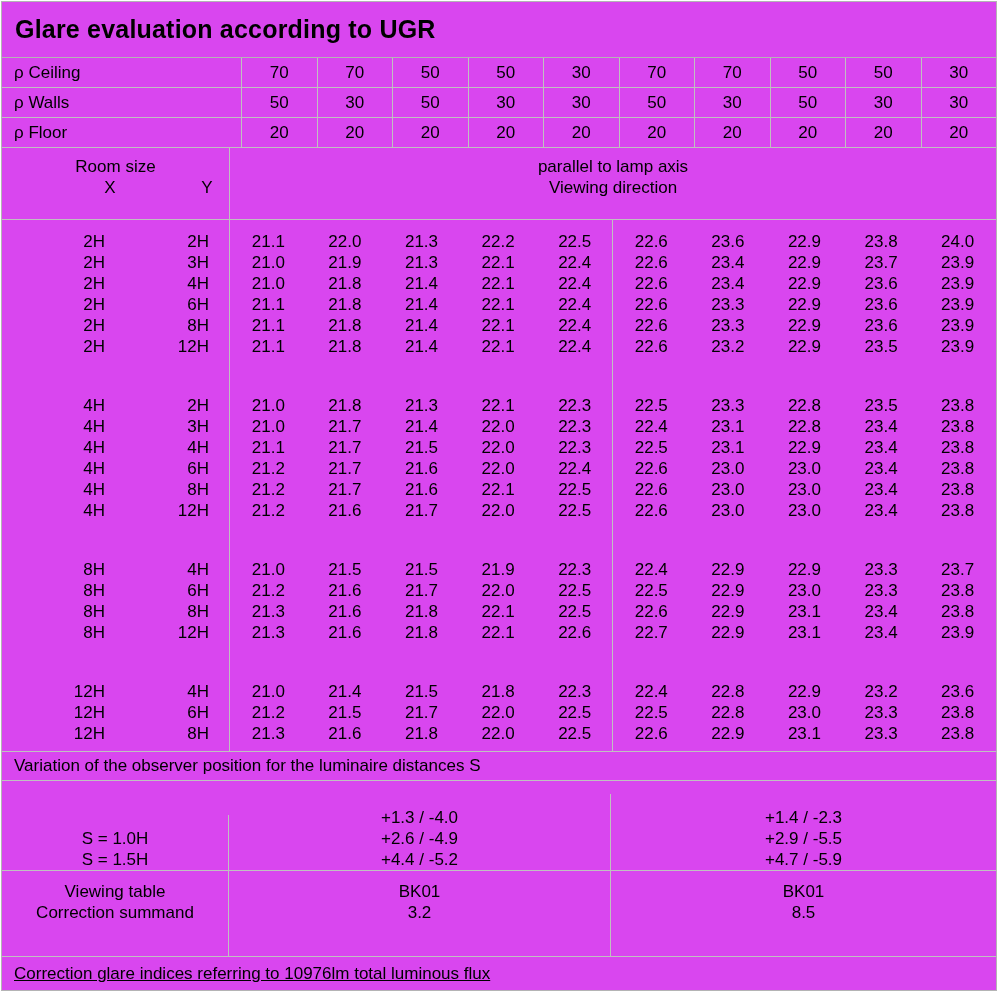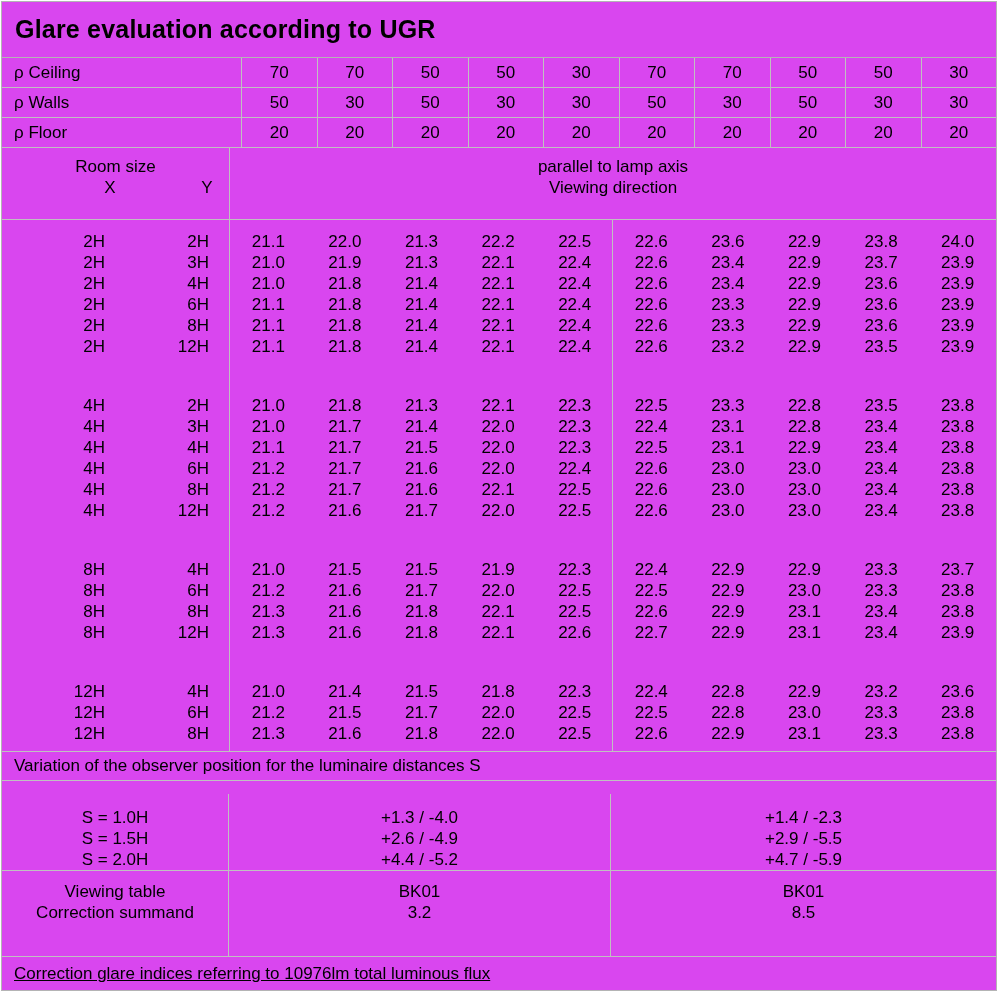--- a/index.html
+++ b/index.html
@@ -405,21 +405,20 @@
     </div>
 
   <div class="variation-row">
     <span>Variation of the observer position for the luminaire distances S</span>
   </div>
 
   <div class="sec s-table">
     <div class="col-label" id="s-labels">
         <div>S = 1.0H</div>
         <div>S = 1.5H</div>
-        <div>S = 2.0H</div>
       </div>
     <div class="col-g1" id="s-g1">
         <div>+1.3 / -4.0</div>
         <div>+2.6 / -4.9</div>
         <div>+4.4 / -5.2</div>
       </div>
     <div class="col-g2" id="s-g2">
         <div>+1.4 / -2.3</div>
         <div>+2.9 / -5.5</div>
         <div>+4.7 / -5.9</div>

